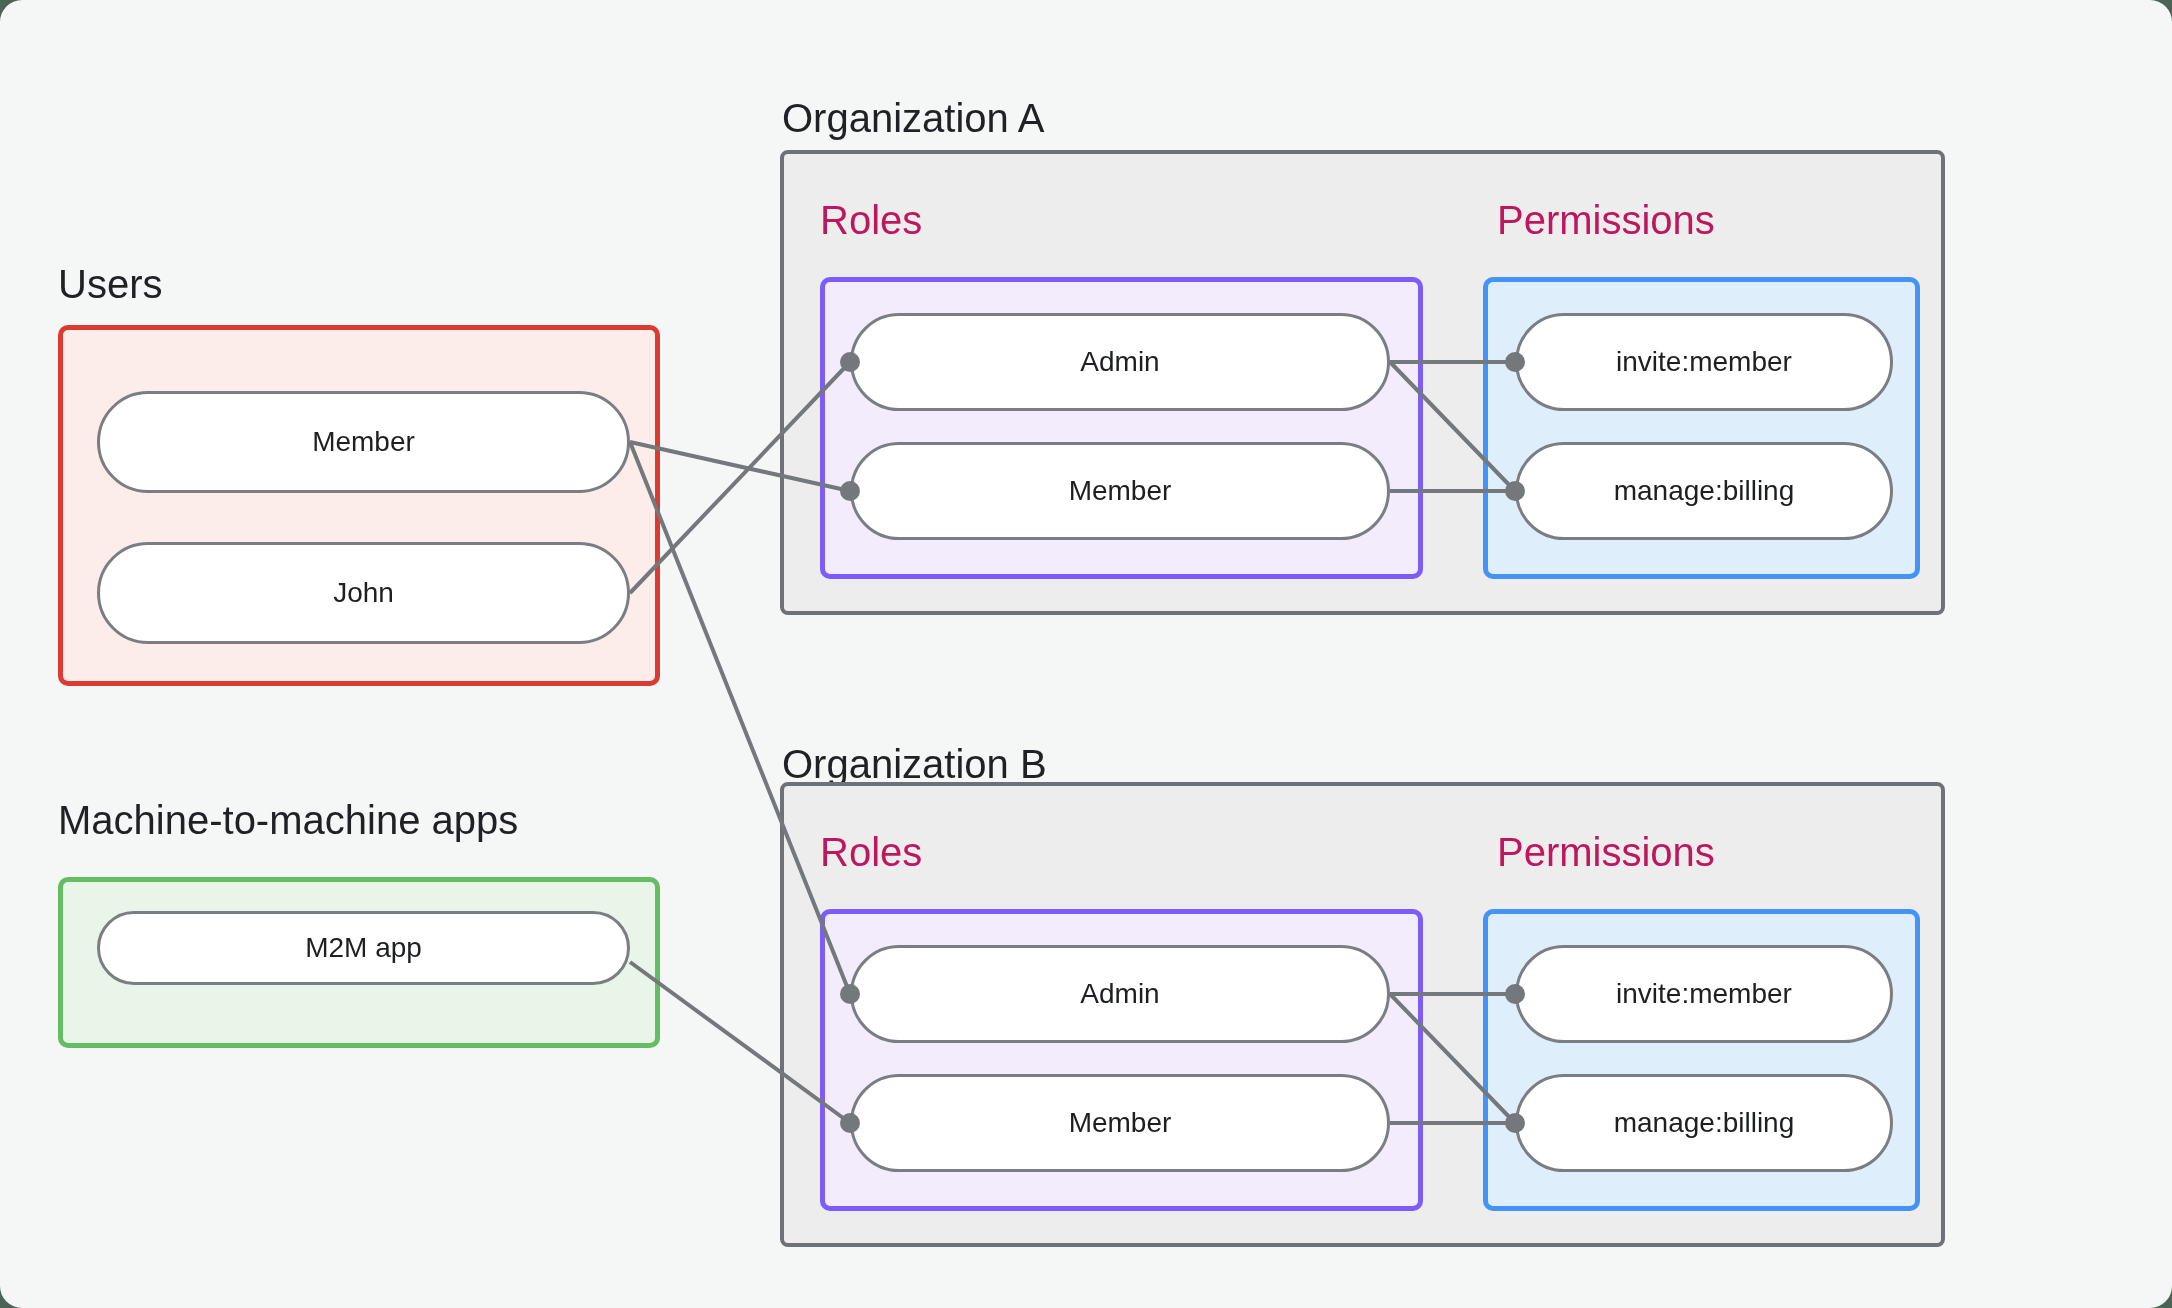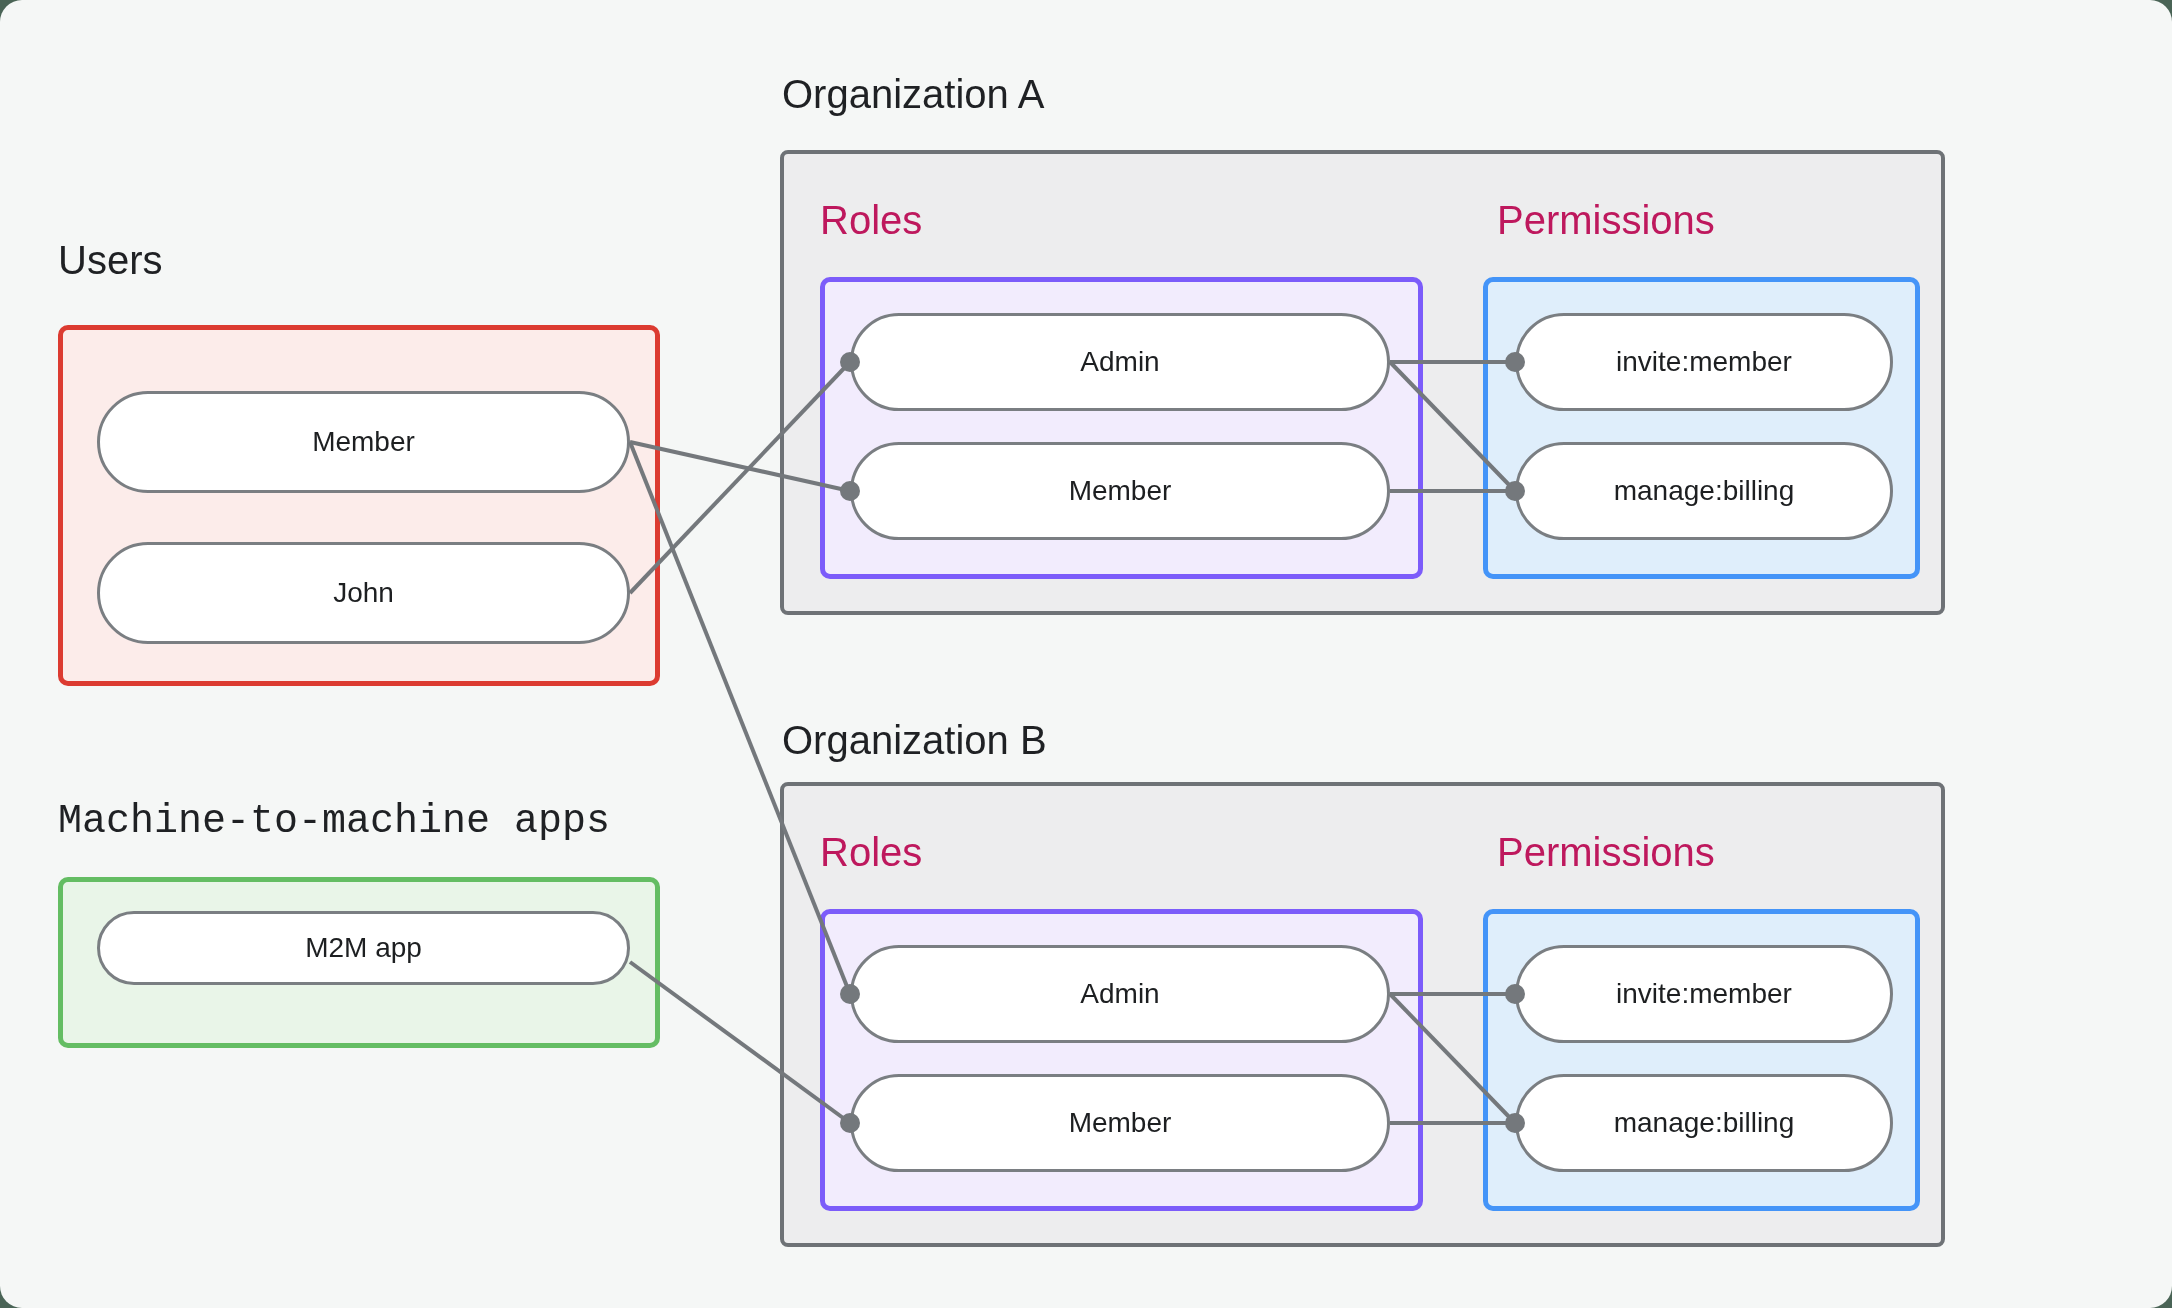--- a/index.html
+++ b/index.html
@@ -12,21 +12,21 @@
   .canvas{
     position:absolute;left:0;top:0;
     width:2172px;height:1308px;
     background:#f5f7f6;
     border-radius:22px;
     overflow:hidden;
   }
   .section-title{
     position:absolute;
     font-size:40px;font-weight:500;color:#1f2124;
-    line-height:48px;white-space:nowrap;
+    line-height:48px;white-space:nowrap;margin-top:24px;
   }
   .group-label{
     position:absolute;
     font-size:40px;font-weight:500;color:#be185d;
     line-height:48px;white-space:nowrap;
   }
   .org-box{
     position:absolute;
     background:#ededee;
     border:4px solid #6e7276;
@@ -66,21 +66,21 @@
 
   <div class="section-title" style="left:58px;top:236px;">Users</div>
   <div class="tint-box users-box" style="left:58px;top:325px;width:602px;height:361px;"></div>
   <div class="pill" style="left:97px;top:391px;width:533px;height:102px;">
     <span>Member</span>
   </div>
   <div class="pill" style="left:97px;top:542px;width:533px;height:102px;">
     <span>John</span>
   </div>
 
-  <div class="section-title" style="left:58px;top:798px;font-family:Liberation Mono, monospace;">Machine-to-machine apps</div>
+  <div class="section-title" style="left:58px;top:772px;">Machine-to-machine apps</div>
   <div class="tint-box m2m-box" style="left:58px;top:877px;width:602px;height:171px;"></div>
   <div class="pill" style="left:97px;top:911px;width:533px;height:74px;">
     <span>M2M app</span>
   </div>
 
   <div class="section-title" style="left:782px;top:70px;">Organization A</div>
   <div class="org-box" style="left:780px;top:150px;width:1165px;height:465px;"></div>
   <div class="group-label" style="left:820px;top:196px;">Roles</div>
   <div class="group-label" style="left:1497px;top:196px;">Permissions</div>
   <div class="tint-box roles-box" style="left:820px;top:277px;width:603px;height:302px;"></div>

